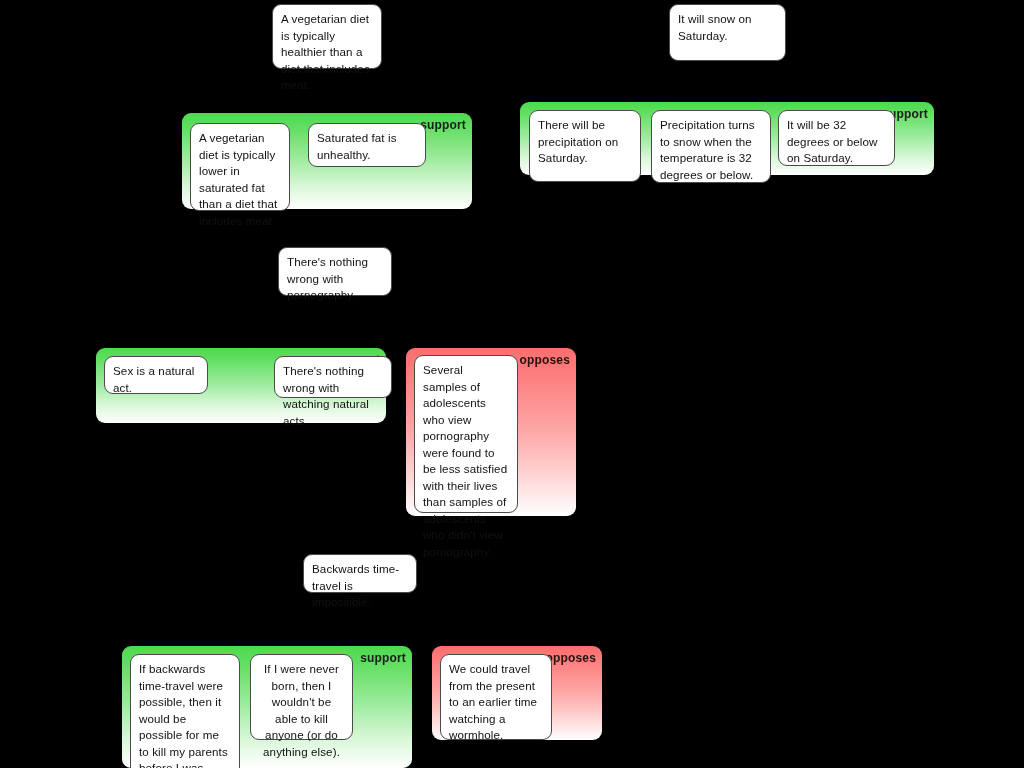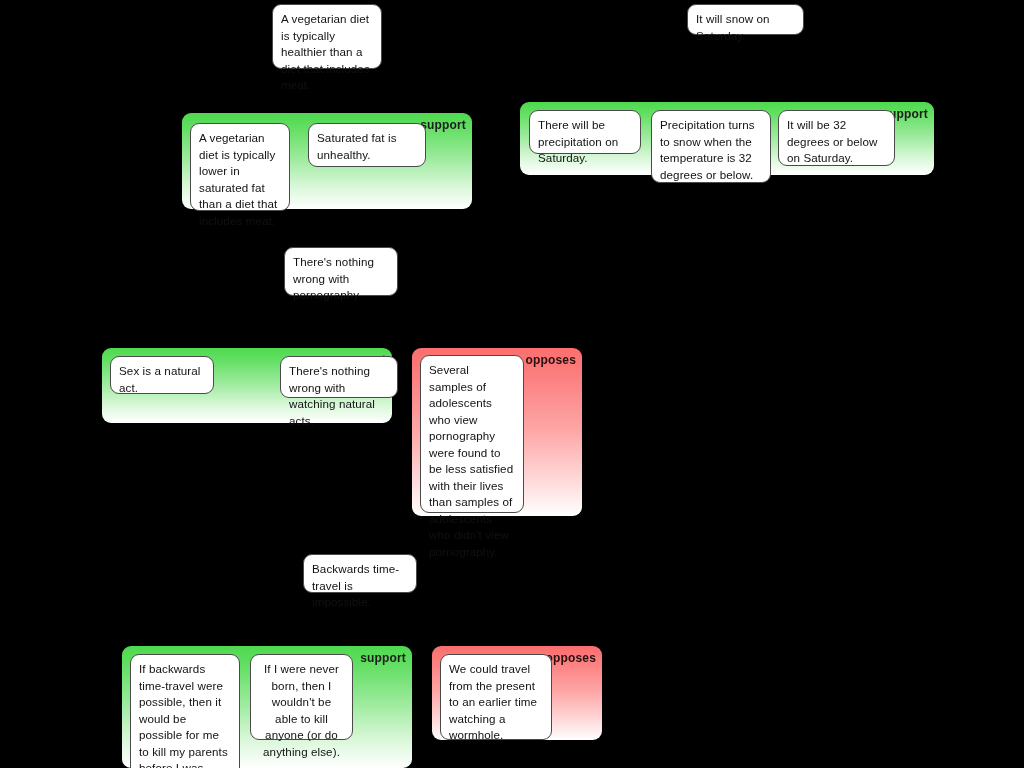--- a/index.html
+++ b/index.html
@@ -110,34 +110,34 @@
 
     <div class="node-box" style="left:308px; top:123px; width:118px; height:44px;">Saturated fat is unhealthy.</div>
   </div>
 
   <div class="arg-map" style="left:500px; top:0px; width:524px; height:195px;">
 
     <svg class="conn-layer" width="524" height="195">
       <path d="M222,44 L222,80 Q221,95 207,105 L245,105 Q231,95 230,80 L230,44 Z" fill="#4ed94e"></path>
     </svg>
 
-    <div class="node-box conclusion" style="left:169px; top:4px; width:117px; height:31px;margin-left:18px;">It will snow on Saturday.</div>
+    <div class="node-box conclusion" style="left:169px; top:4px; width:117px; height:57px;">It will snow on Saturday.</div>
 
     <div class="reason-panel support" style="left:20px; top:102px; width:414px; height:73px;">
       <span class="panel-label">support</span>
     </div>
 
-    <div class="node-box" style="left:29px; top:110px; width:112px; height:44px;">There will be precipitation on Saturday.</div>
+    <div class="node-box" style="left:29px; top:110px; width:112px; height:72px;">There will be precipitation on Saturday.</div>
 
     <div class="node-box" style="left:151px; top:110px; width:120px; height:73px;">Precipitation turns to snow when the temperature is 32 degrees or below.</div>
 
     <div class="node-box" style="left:278px; top:110px; width:117px; height:56px;">It will be 32 degrees or below on Saturday.</div>
   </div>
 
-  <div class="arg-map" style="left:10px; top:240px; width:620px; height:285px;padding-left:33px;">
+  <div class="arg-map" style="left:4px; top:240px; width:620px; height:285px;padding-left:33px;">
 
     <svg class="conn-layer" width="620" height="285">
 
       <path d="M313,52 C313,76 300,80 284,86 C266,93 255,98 248,110
                L240,120 L222,120 L232,108 C241,95 254,87 276,79
                C294,72 305,68 305,52 Z" fill="#4ed94e"></path>
 
       <path d="M215,114 L252,114 L248,124 L208,124 Z" fill="#4ed94e"></path>
 
       <path d="M345,59 L375,59 L375,66 L352,66

